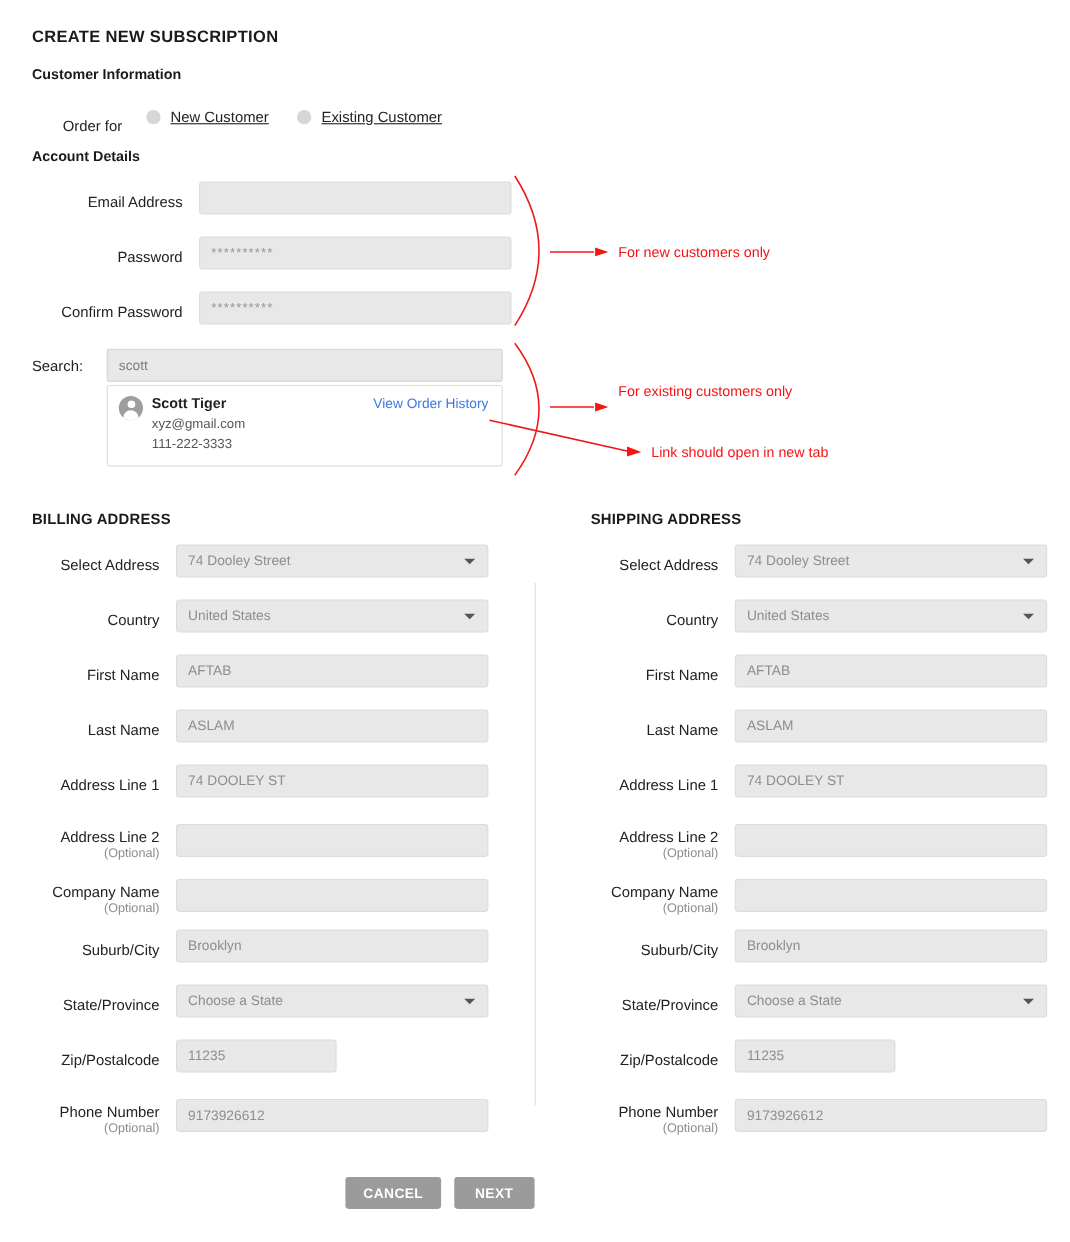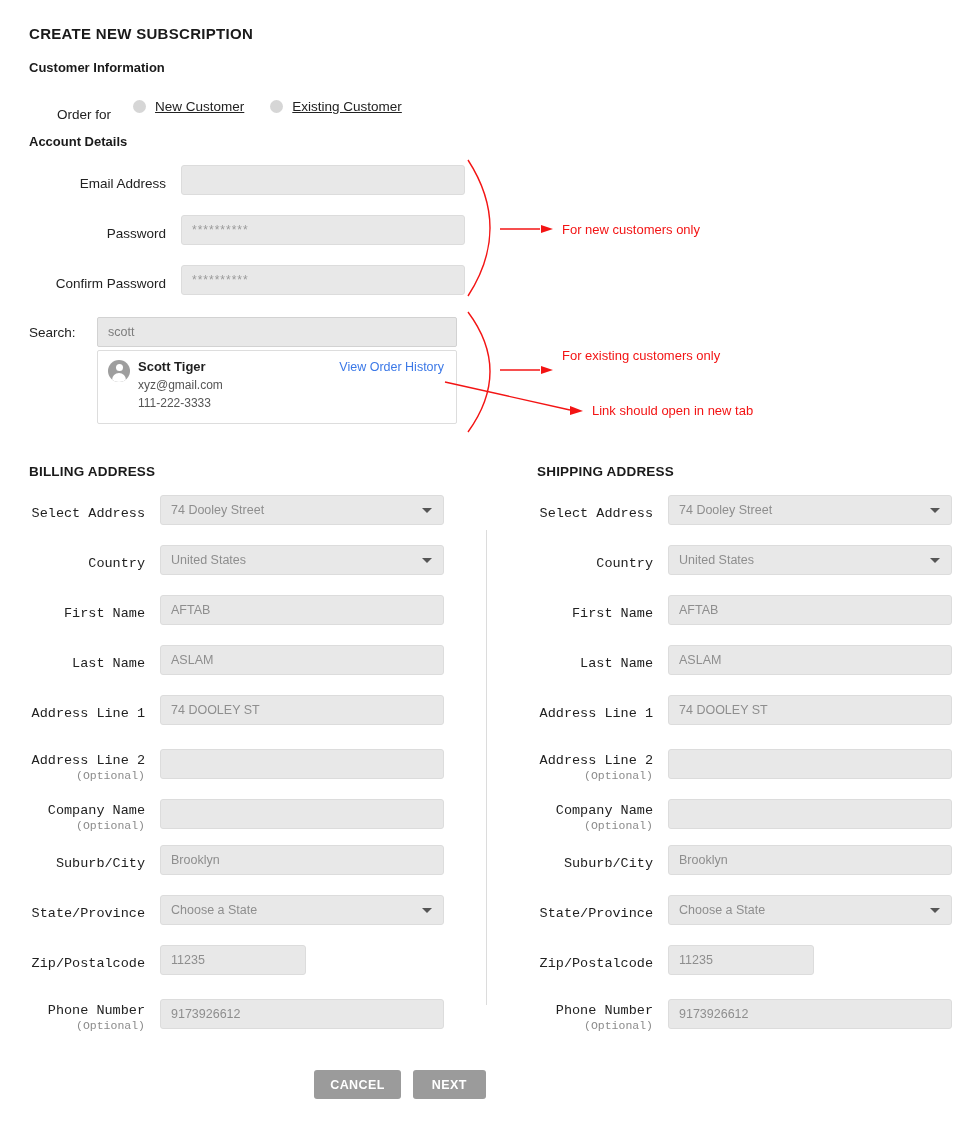--- a/index.html
+++ b/index.html
@@ -169,21 +169,21 @@
     cursor: pointer;
   }
 
   
   .divider {
     position: absolute;
     left: 486px; top: 530px;
     width: 1px; height: 475px;
     background: #dcdcdc;
   }
-  .addr-label { width: 116px; margin-right: 15px; font-family: Liberation Mono, monospace; }
+  .addr-label { width: 116px; margin-right: 15px; }
   .addr-input { width: 284px; }
   .addr-input.zip { width: 146px; }
   .billing-col .field-row { left: 29px; }
   .shipping-col .field-row { left: 537px; }
 
   
   .anno-svg {
     position: absolute;
     left: 0; top: 0;
     width: 973px; height: 1129px;

